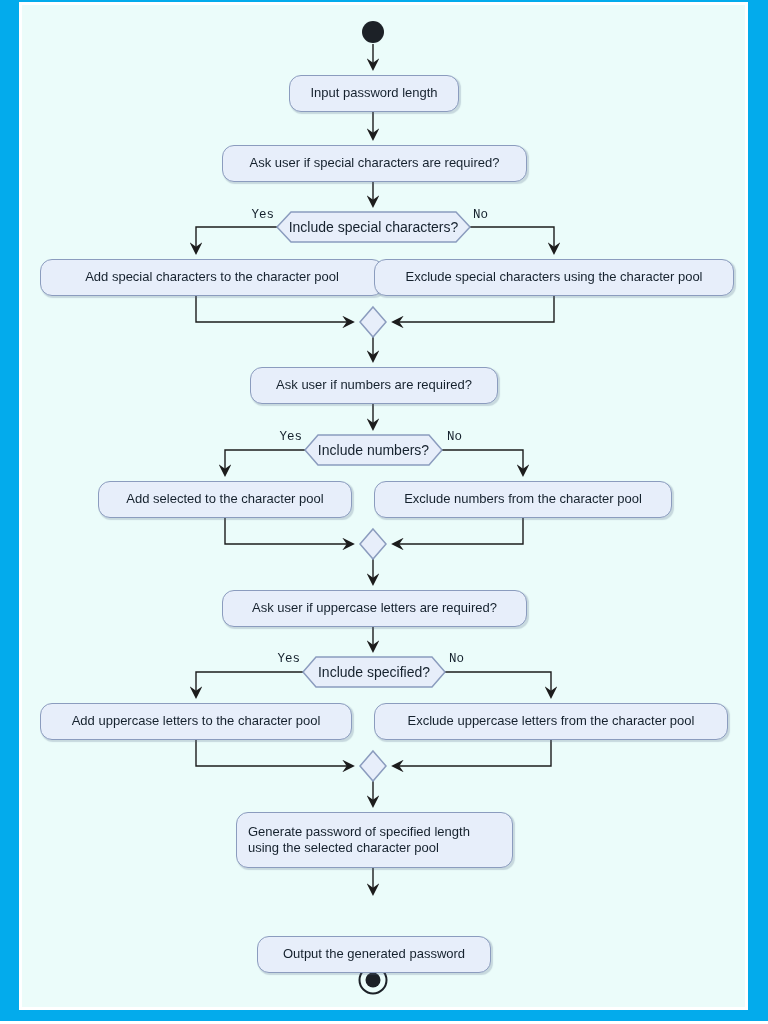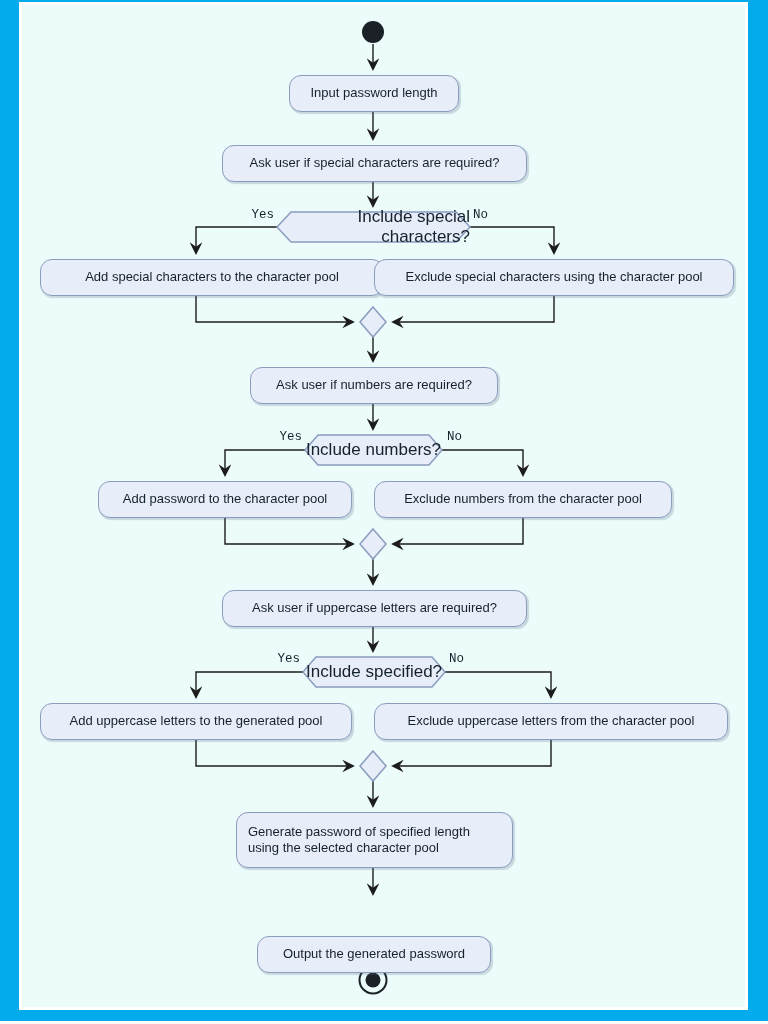--- a/index.html
+++ b/index.html
@@ -14,21 +14,21 @@
     position:absolute;box-sizing:border-box;
     background:#e7eefa;border:1.5px solid #8b9cbe;border-radius:12px;
     display:flex;align-items:center;justify-content:center;
     font-size:13px;color:#15212d;text-align:center;
     box-shadow:1.5px 1.5px 1px rgba(90,110,140,0.25);
     padding:2px 8px;line-height:1.25;
   }
   .node.left-align{justify-content:flex-start;text-align:left;padding-left:11px;white-space:pre-line;}
   .hex-label{
     position:absolute;display:flex;align-items:center;justify-content:center;
-    font-size:17px;color:#15212d;text-align:right;pointer-events:none;
+    font-size:14px;color:#15212d;text-align:left;pointer-events:none;
   }
   .branch-label{
     position:absolute;font-size:12.5px;color:#15212d;line-height:13px;font-family:Liberation Mono, monospace;
   }
   .branch-label.right{text-align:right;}
   svg{position:absolute;left:0;top:0;}
 </style>
 </head>
 <body>
 
@@ -89,27 +89,27 @@
   <div class="node" style="left:289px;top:75px;width:170px;height:37px">Input password length</div>
 
   <div class="node" style="left:222px;top:145px;width:305px;height:37px">Ask user if special characters are required?</div>
 
   <div class="node" style="left:40px;top:259px;width:344px;height:37px">Add special characters to the character pool</div>
 
   <div class="node" style="left:374px;top:259px;width:360px;height:37px">Exclude special characters using the character pool</div>
 
   <div class="node" style="left:250px;top:367px;width:248px;height:37px">Ask user if numbers are required?</div>
 
-  <div class="node" style="left:98px;top:481px;width:254px;height:37px">Add password to the character pool</div>
+  <div class="node" style="left:98px;top:481px;width:254px;height:37px">Add selected to the character pool</div>
 
   <div class="node" style="left:374px;top:481px;width:298px;height:37px">Exclude numbers from the character pool</div>
 
   <div class="node" style="left:222px;top:590px;width:305px;height:37px">Ask user if uppercase letters are required?</div>
 
-  <div class="node" style="left:40px;top:703px;width:312px;height:37px">Add uppercase letters to the generated pool</div>
+  <div class="node" style="left:40px;top:703px;width:312px;height:37px">Add uppercase letters to the character pool</div>
 
   <div class="node" style="left:374px;top:703px;width:354px;height:37px">Exclude uppercase letters from the character pool</div>
 
   <div class="node left-align" style="left:236px;top:812px;width:277px;height:56px">Generate password of specified length
 using the selected character pool</div>
 
   <div class="node" style="left:257px;top:936px;width:234px;height:37px">Output the generated password</div>
 
   <div class="hex-label" style="left:277px;top:212px;width:193px;height:30px">Include special characters?</div>
   <div class="hex-label" style="left:305px;top:435px;width:137px;height:30px">Include numbers?</div>

